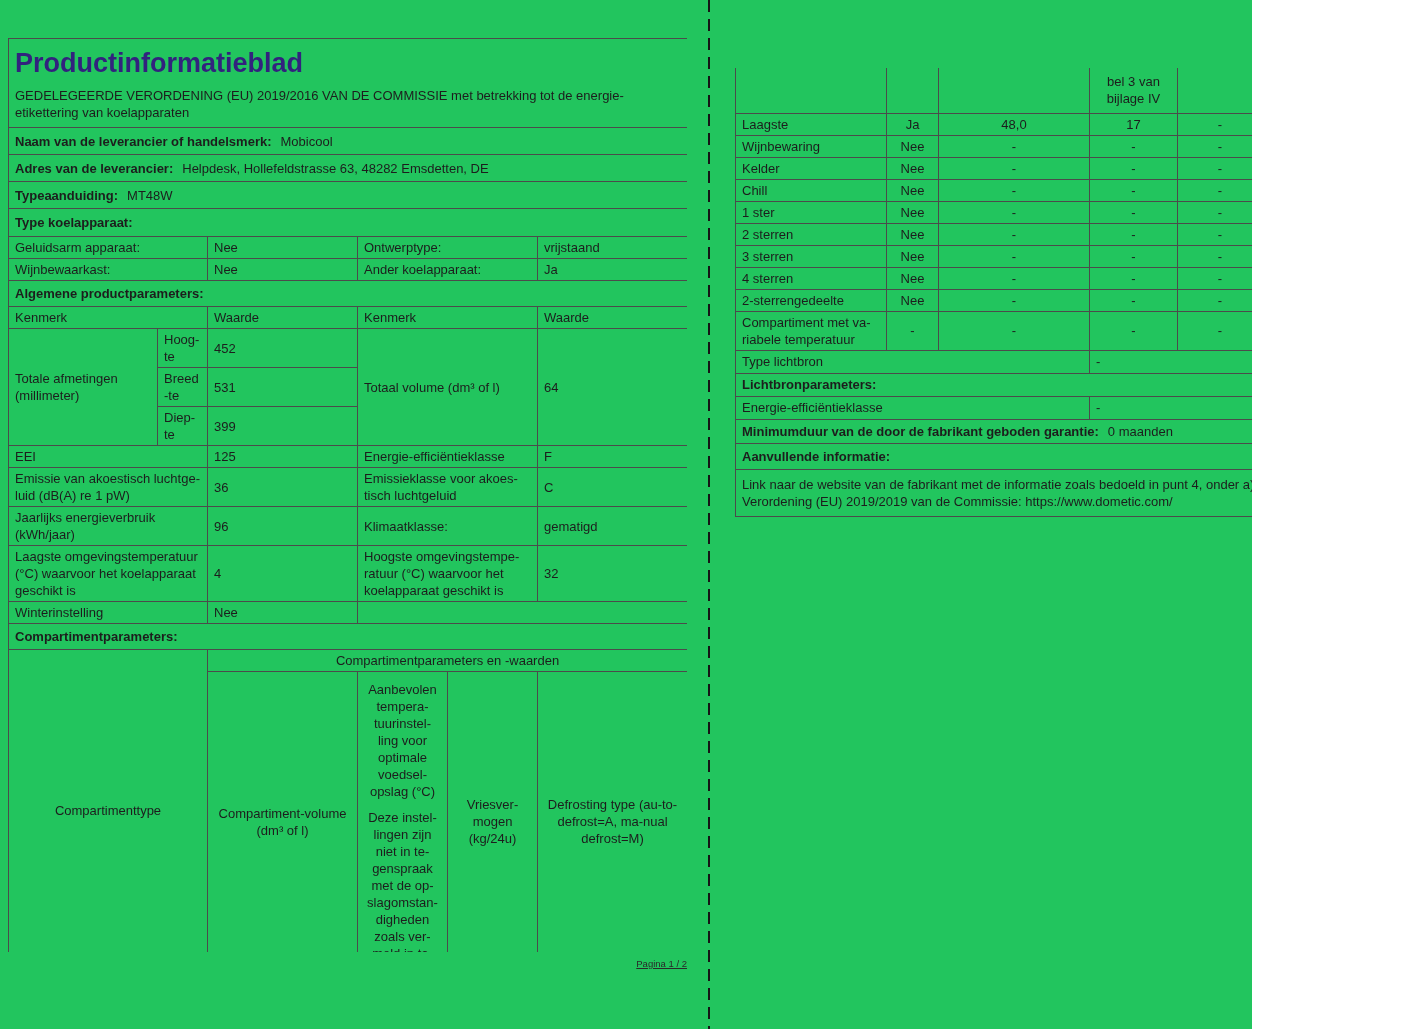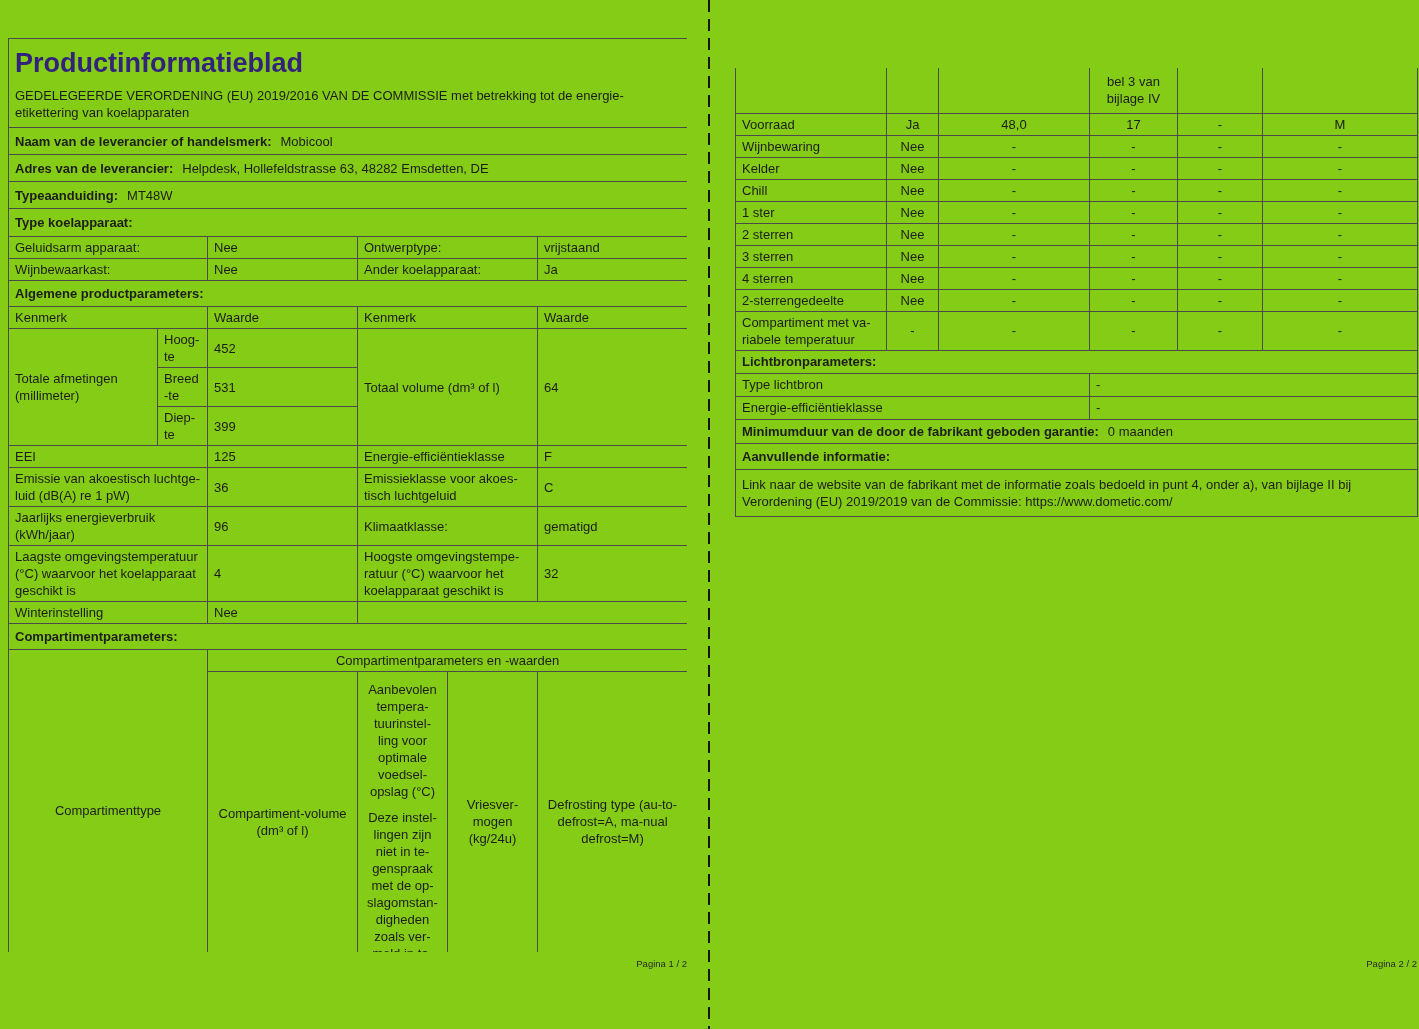--- a/index.html
+++ b/index.html
@@ -1,21 +1,21 @@
 <!DOCTYPE html>
 <html><head>
 <meta charset="utf-8">
 <style>
   html,body{margin:0;padding:0;}
   body{
     width:1419px;height:1029px;background:#ffffff;
     font-family:"Liberation Sans","DejaVu Sans",sans-serif;
     font-size:13px;color:#1d1d1d;
   }
-  .canvas{position:relative;width:1419px;height:1029px;background:#84cc16;overflow:hidden;}
+  .canvas{position:relative;width:1252px;height:1029px;background:#22c55e;overflow:hidden;}
 
   
   .separator{
     position:absolute;left:708px;top:0;width:2px;height:1029px;
     background:repeating-linear-gradient(to bottom,#161616 0 12px,transparent 12px 19px);
   }
 
   
   .page1{position:absolute;left:8px;top:38px;width:679px;height:914px;overflow:hidden;}
   .page2{position:absolute;left:735px;top:36px;width:682px;margin-top:32px;}
@@ -54,21 +54,21 @@
   }
   .subtitle{line-height:17px;}
 
   .para{margin:0 0 9px 0;}
   .para:last-child{margin:0;}
 
   .footer{
     position:absolute;top:957px;height:14px;
     font-size:9.5px;color:#2a2a2a;text-align:right;line-height:14px;
   }
-  .footer1{left:8px;width:679px;}
+  .footer1{left:8px;width:679px;text-decoration:underline;}
   .footer2{left:735px;width:682px;}
 
   .light-val{padding-left:8px;}
 </style>
 </head>
 <body>
 
 <div class="canvas">
 
   <div class="separator"></div>
@@ -220,21 +220,21 @@
           <tr class="cont h45">
         <td></td>
         <td></td>
         <td></td>
         <td class="ctr tight">bel 3 van bijlage IV</td>
         <td></td>
         <td></td>
       </tr>
 
       <tr class="h21">
-        <td>Voorraad</td>
+        <td>Laagste</td>
         <td class="ctr">Ja</td>
         <td class="ctr">48,0</td>
         <td class="ctr">17</td>
         <td class="ctr">-</td>
         <td class="ctr">M</td>
       </tr>
       <tr class="h21">
         <td>Wijnbewaring</td>
         <td class="ctr">Nee</td>
         <td class="ctr">-</td>
@@ -301,25 +301,25 @@
       <tr class="h39">
         <td>Compartiment met va-riabele temperatuur</td>
         <td class="ctr">-</td>
         <td class="ctr">-</td>
         <td class="ctr">-</td>
         <td class="ctr">-</td>
         <td class="ctr">-</td>
       </tr>
 
       <tr class="h23">
-        <td colspan="6" class="sec">Lichtbronparameters:</td>
-      </tr>
-      <tr class="h23">
         <td colspan="3">Type lichtbron</td>
         <td colspan="3" class="light-val">-</td>
+      </tr>
+      <tr class="h23">
+        <td colspan="6" class="sec">Lichtbronparameters:</td>
       </tr>
       <tr class="h23">
         <td colspan="3">Energie-efficiëntieklasse</td>
         <td colspan="3" class="light-val">-</td>
       </tr>
 
       <tr class="h24">
         <td colspan="6">
           <span class="b">Minimumduur van de door de fabrikant geboden garantie:</span><span class="val-gap">0 maanden</span>
         </td>

